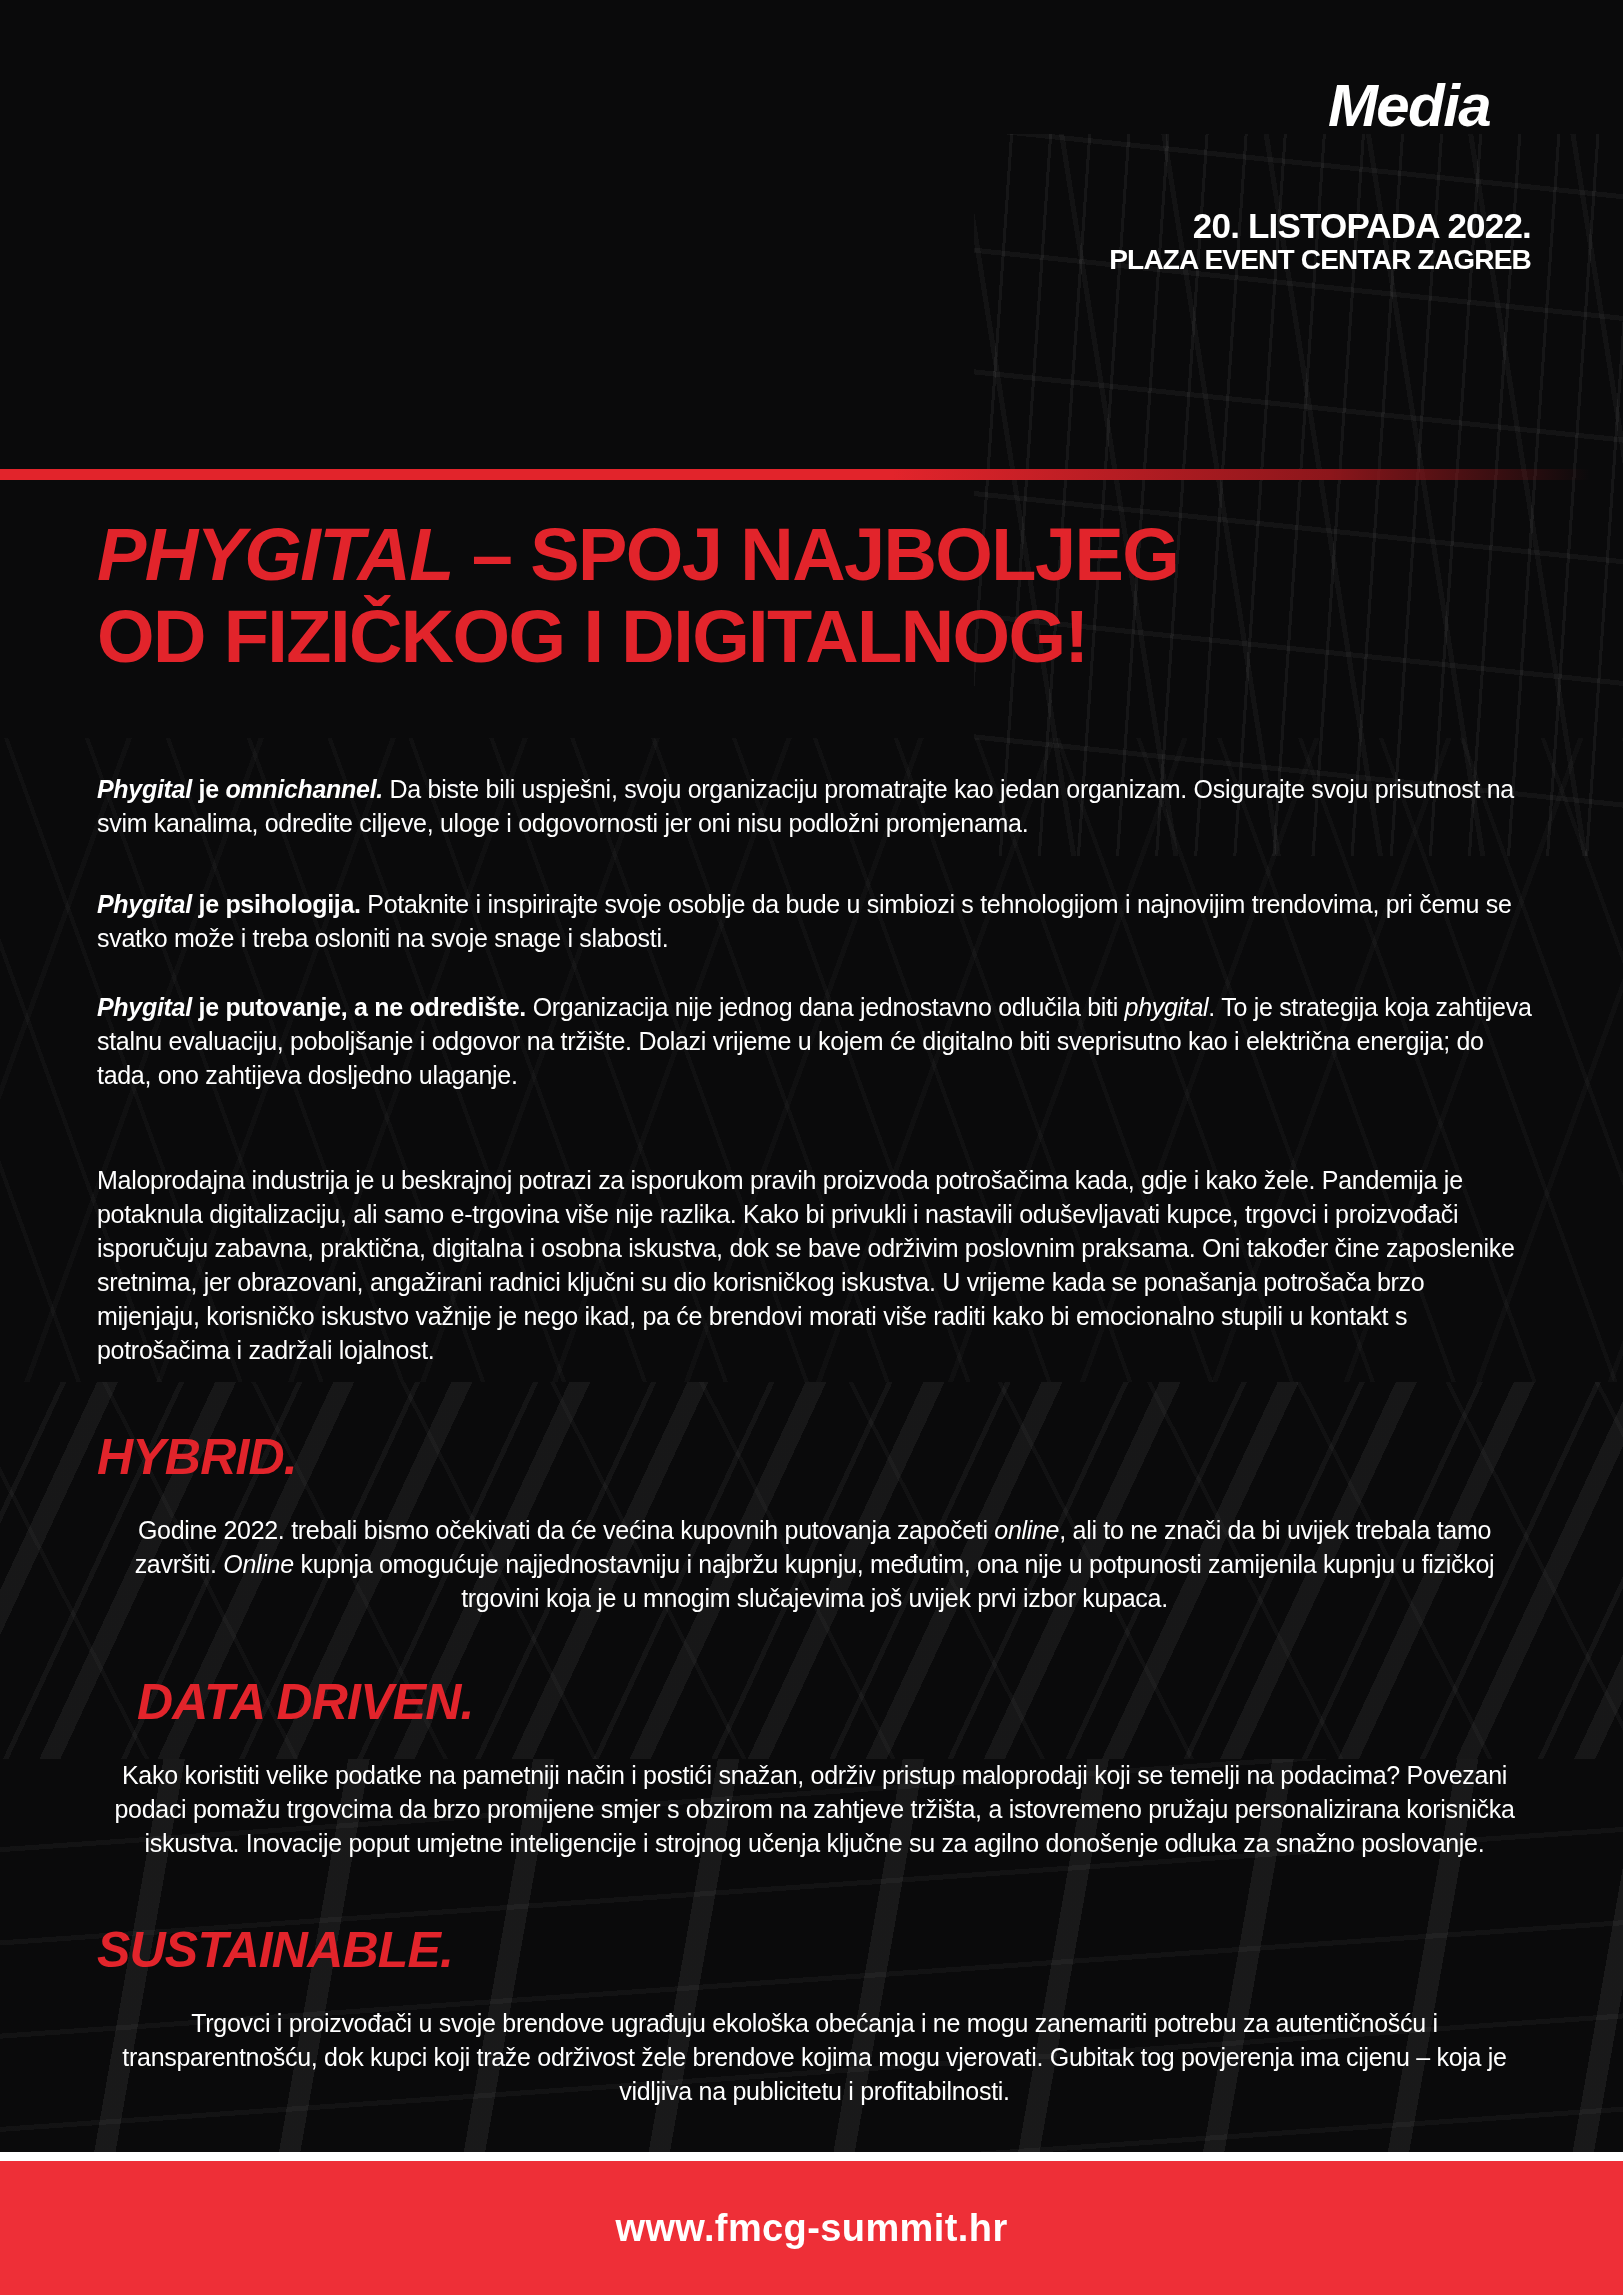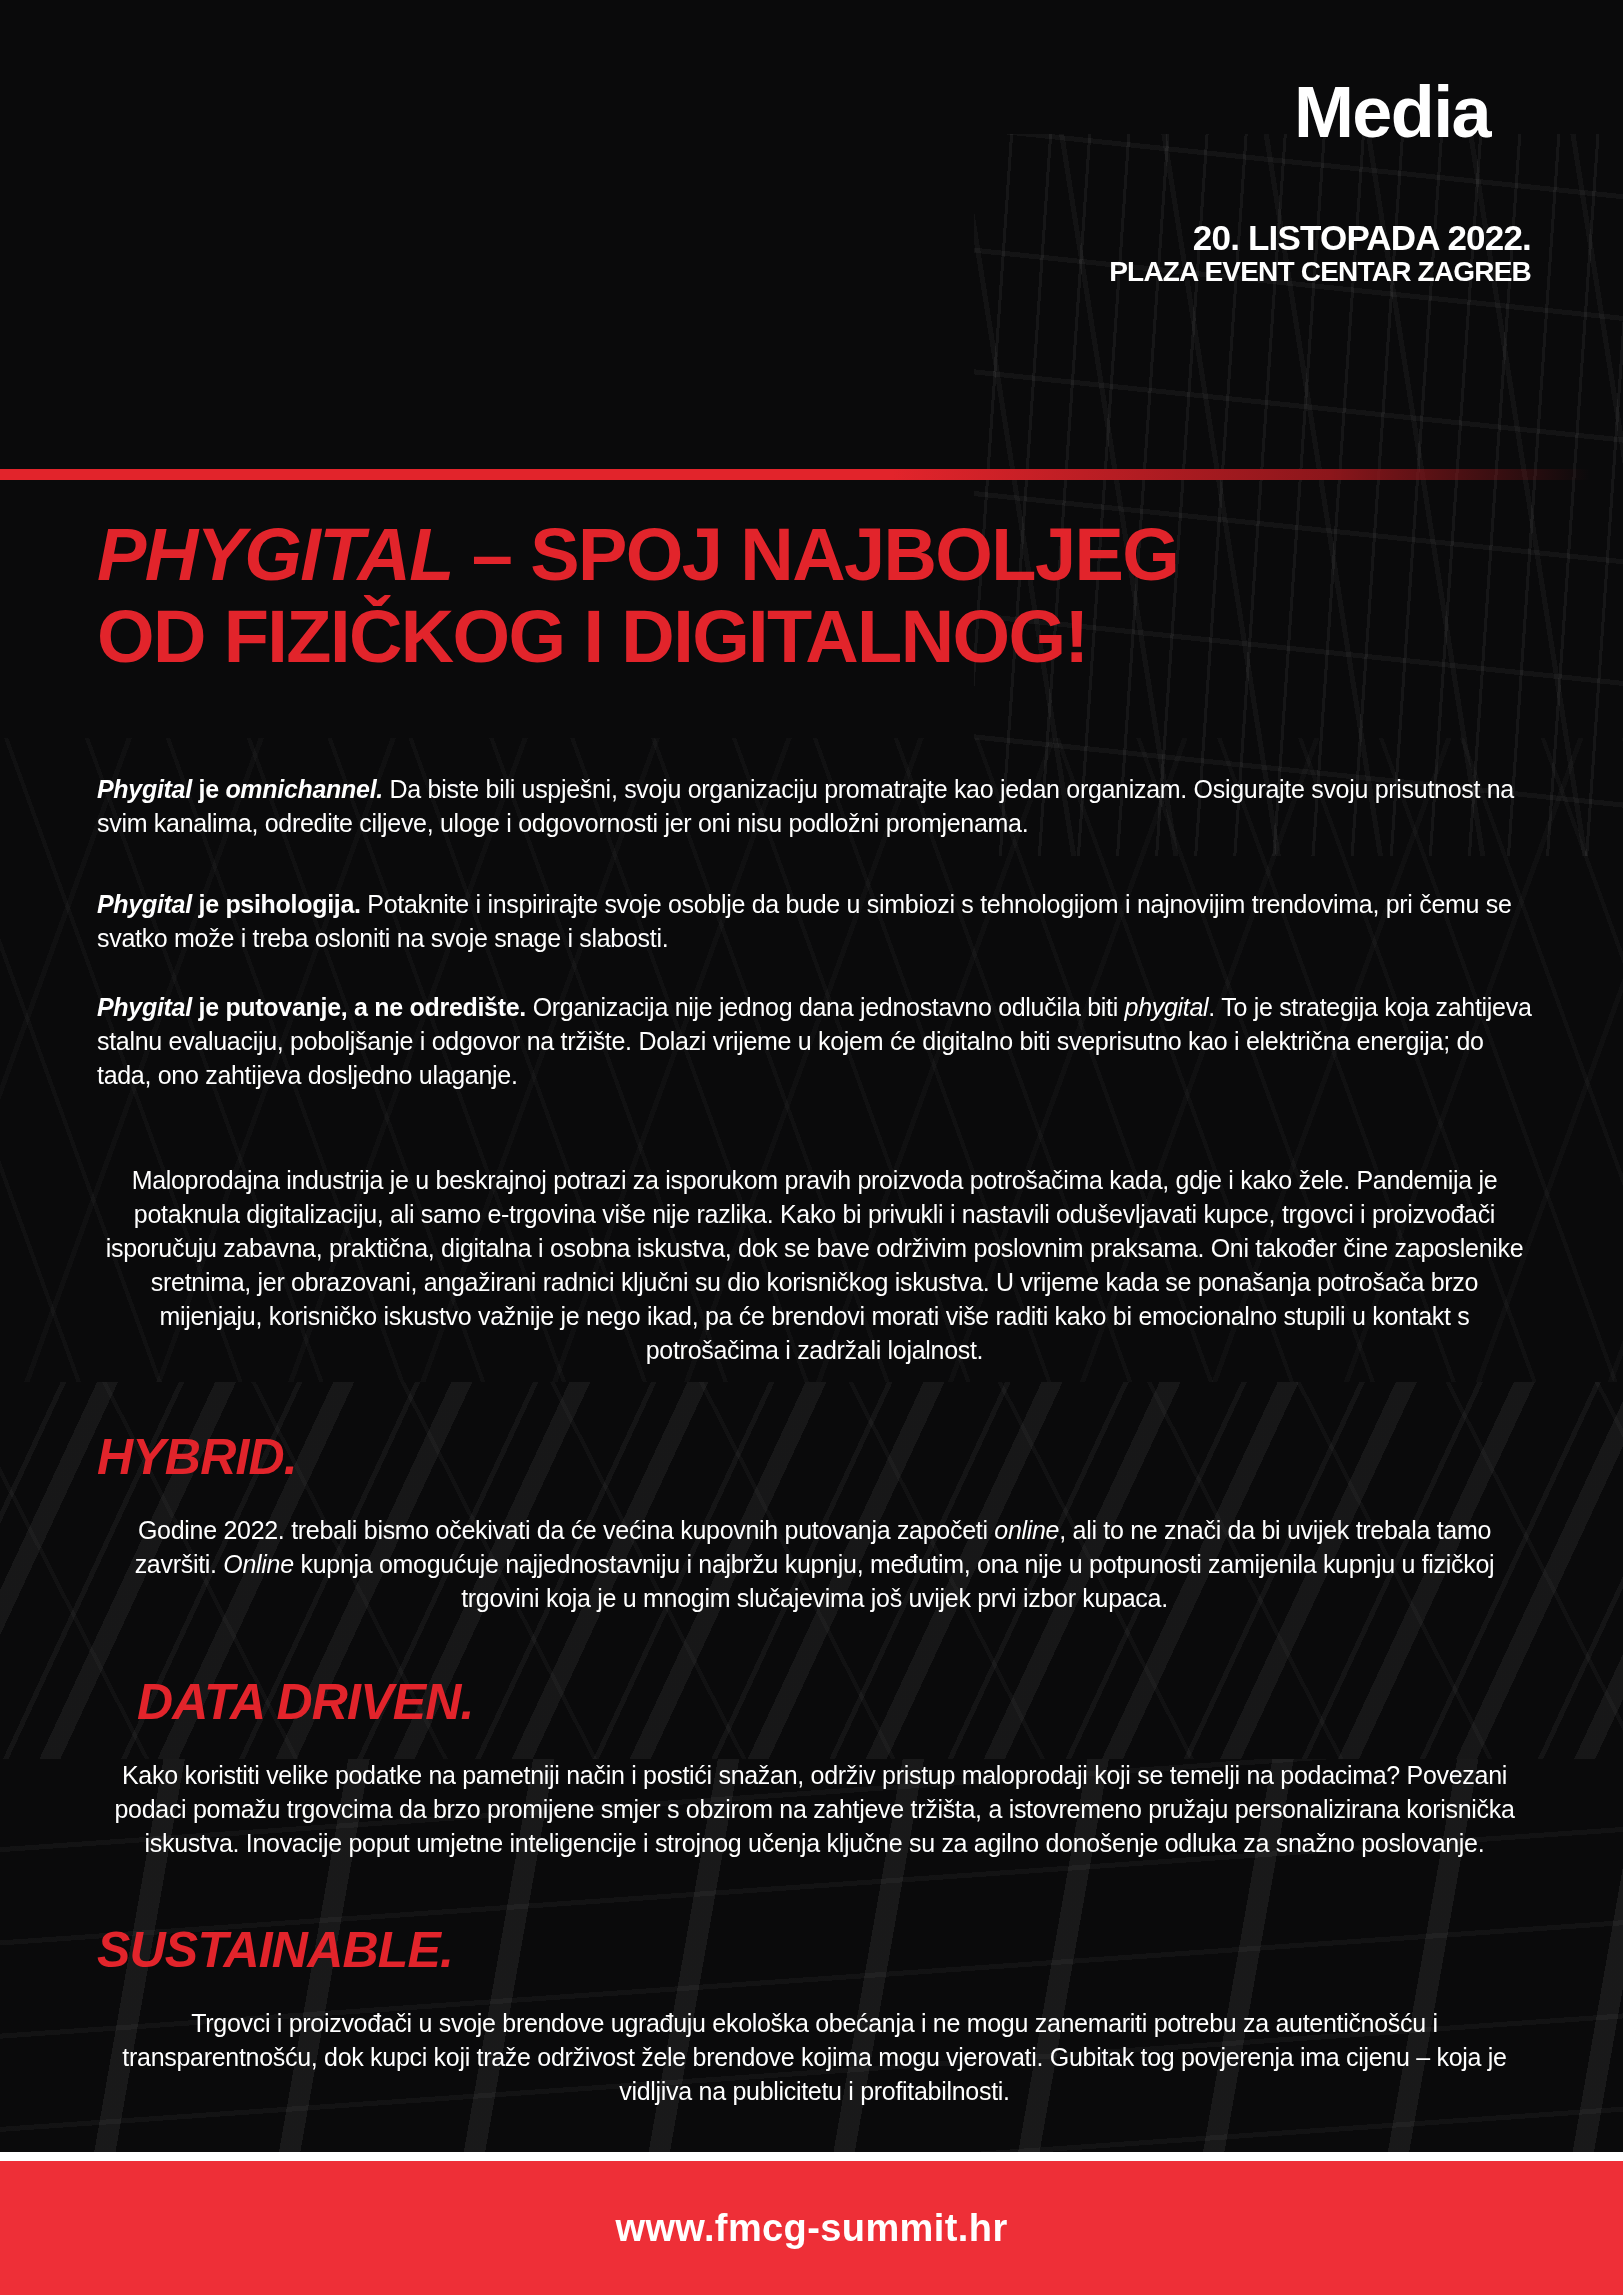--- a/index.html
+++ b/index.html
@@ -43,39 +43,39 @@
   
   .header{position:absolute;top:68px;right:92px;text-align:right;}
   .logo-row{display:flex;align-items:center;justify-content:flex-end;gap:17.3px;}
   .logo-badge{
     display:flex;align-items:center;justify-content:center;
     width:68px;height:68px;border-radius:50%;
     background:var(--accent-red);
     color:#fff;font-weight:700;font-size:36px;letter-spacing:-2.4px;
   }
   .logo-store{font-weight:700;font-size:77px;line-height:1;letter-spacing:-2.4px;}
-  .logo-media{font-weight:700;font-size:72px;line-height:1;letter-spacing:-1.6px;margin:7.9px 41px 0 0;}
+  .logo-media{font-weight:700;font-size:60px;line-height:1;letter-spacing:-1.6px;margin:7.9px 41px 0 0;font-style:italic;}
   .event-when{margin-top:72px;font-weight:700;font-size:35px;line-height:1;letter-spacing:-0.8px;}
   .event-where{margin-top:3px;font-weight:700;font-size:28px;line-height:1;letter-spacing:-0.8px;text-align:center;}
   
   .red-rule{
     position:absolute;left:0;top:469px;width:100%;height:11px;
     background:linear-gradient(90deg,var(--accent-red) 0%,var(--accent-red) 55%,#8c161b 82%,rgba(120,16,20,0) 98%);
   }
   
   .main{position:absolute;top:514px;left:97px;width:1435px;}
   .title{color:var(--accent-red);font-weight:700;font-size:74px;line-height:82px;letter-spacing:-1.6px;}
   .title .seg-i{font-style:italic;}
   .body-p{font-size:25px;line-height:34px;letter-spacing:-0.3px;margin:0;font-weight:400;}
   .seg-b{font-weight:700;}
   .seg-i{font-style:italic;}
   .lead-1{margin-top:94px;}
   .lead-2{margin-top:47px;}
   .lead-3{margin-top:35px;}
-  .overview{margin-top:71px;text-align:center;}
+  .overview{margin-top:71px;}
   .sec-h{color:var(--accent-red);font-weight:700;font-style:italic;font-size:50px;line-height:55px;letter-spacing:-0.8px;margin:0;}
   .sec-h.h-hybrid{margin-top:63px;}
   .sec-h.h-data{margin-top:60px;margin-left:40px;}
   .sec-h.h-sust{margin-top:63px;}
   .sec-p{margin-top:28px;text-align:center;}
   
   .white-strip{position:absolute;left:0;bottom:134px;width:100%;height:8.6px;background:#ffffff;}
   .footer{
     position:absolute;left:0;bottom:0;width:100%;height:134px;
     background:var(--footer-red);

